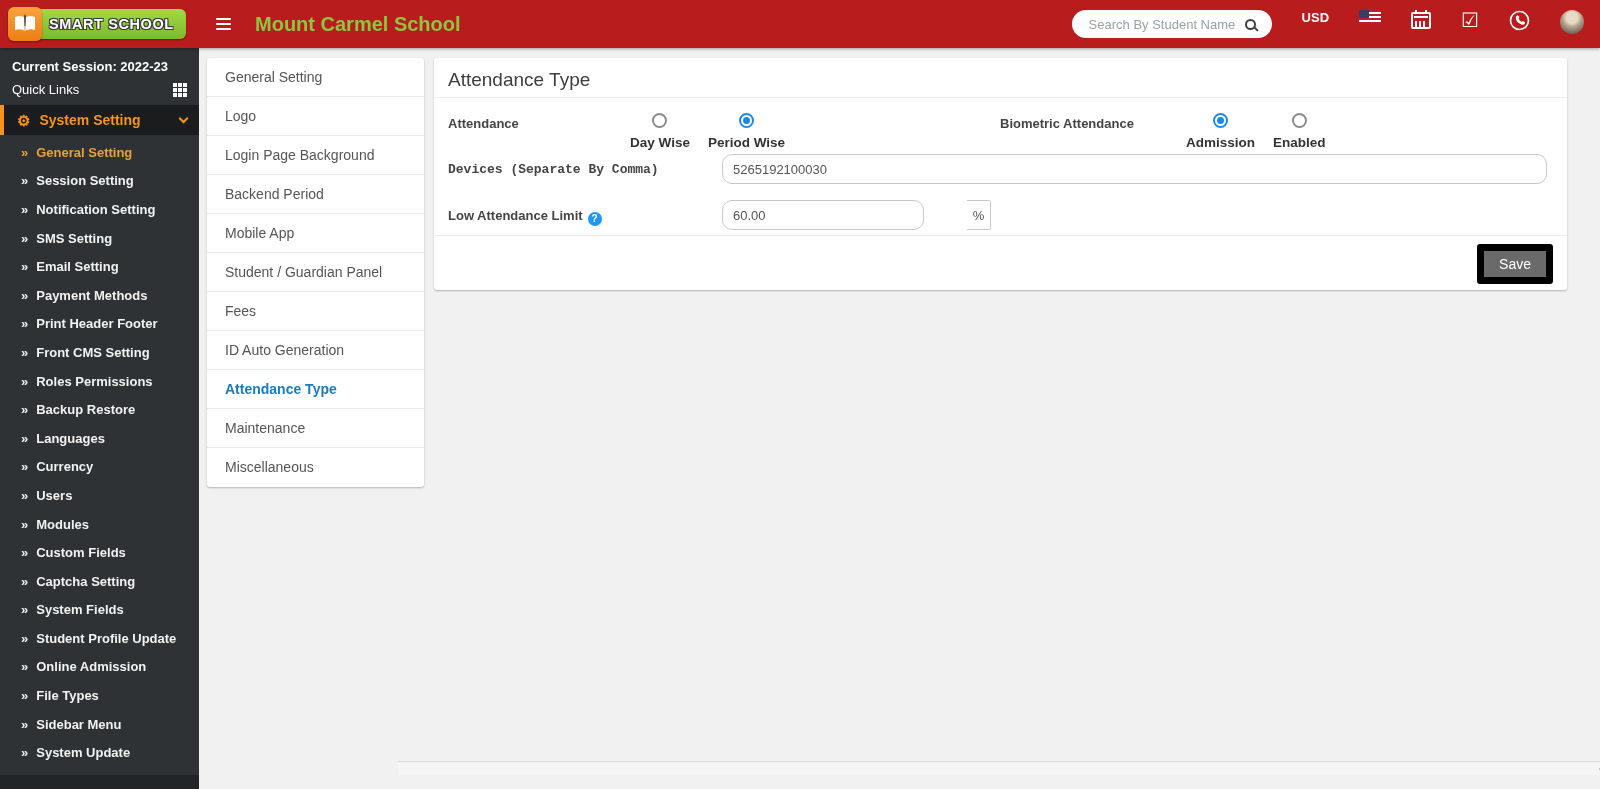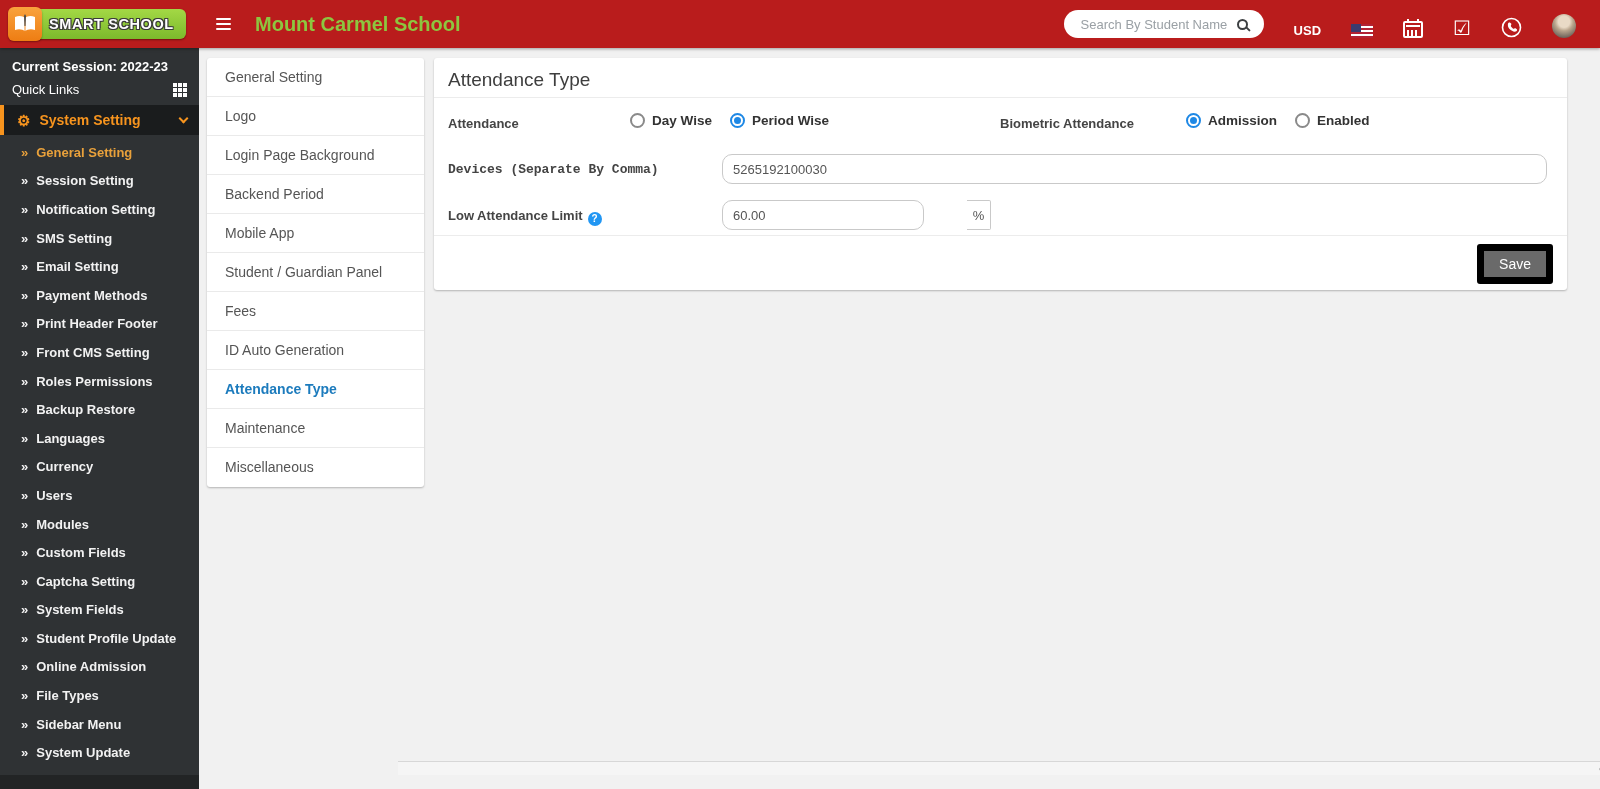--- a/index.html
+++ b/index.html
@@ -26,21 +26,21 @@
     box-shadow:0 1px 2px rgba(0,0,0,.35); flex:none;
   }
   .brand-text {
     font-size:14.5px; font-weight:800; color:#fff; letter-spacing:.6px; white-space:nowrap;
     text-shadow:-1px -1px 0 #3a3a3a, 1px -1px 0 #3a3a3a, -1px 1px 0 #3a3a3a, 1px 1px 0 #3a3a3a;
   }
   .hamburger { margin-left:13px; display:flex; flex-direction:column; gap:3px; cursor:pointer; padding:6px 4px; }
   .hamburger span { display:block; width:15px; height:2px; background:#fff; border-radius:1px; }
   .school-title { color:#8dc63f; font-size:20px; font-weight:700; margin-left:20px; white-space:nowrap; }
 
-  .top-right { margin-left:auto; display:flex; align-items:flex-end; gap:30px; padding-right:24px; }
+  .top-right { margin-left:auto; display:flex; align-items:flex-start; gap:30px; padding-right:16px; }
   .search-wrap {
     position:relative; width:200px; height:28px; background:#fff; border-radius:14px;
     display:flex; align-items:center; padding:0 32px 0 15px;
   }
   .search-input { border:none; outline:none; width:100%; background:transparent; font-size:13px; color:#555;
     font-family:"Liberation Sans", sans-serif; }
   .search-input::placeholder { color:#9aa0a5; }
   .search-btn { position:absolute; right:9px; top:5px; width:18px; height:18px; background:none; border:none; cursor:pointer; padding:0; }
   .mag { position:relative; display:block; width:11px; height:11px; border:2px solid #3c3f41; border-radius:50%; }
   .mag::after { content:""; position:absolute; width:6px; height:2px; background:#3c3f41; transform:rotate(45deg); right:-5px; bottom:-2px; border-radius:1px; }
@@ -91,21 +91,21 @@
   .settings-item.active { color:#1c7bbd; font-weight:700; }
 
   .main-card { position:absolute; top:10px; left:235px; width:1133px; height:232px; background:#fff;
     border-radius:3px; box-shadow:0 1px 2px rgba(0,0,0,.25); }
   .card-title { position:absolute; top:11px; left:14px; font-size:19px; color:#3e3e3e; }
   .divider { position:absolute; left:0; width:100%; height:1px; background:#ececec; }
   .d1 { top:39px; } .d2 { top:177px; }
 
   .f-label { position:absolute; font-size:13px; font-weight:700; color:#444; white-space:nowrap; }
   .radio-group { position:absolute; display:flex; gap:18px; align-items:center; }
-  .radio { display:flex; align-items:center; gap:7px; font-size:13.5px; font-weight:600; color:#333; cursor:pointer; }
+  .radio { display:flex; align-items:center; gap:7px; font-size:13.5px; font-weight:600; color:#333; cursor:pointer;flex-direction:column; }
   .rdot { width:15px; height:15px; border:2px solid #8a8a8a; border-radius:50%; position:relative; flex:none; background:#fff; }
   .radio.checked .rdot { border-color:#1e88e5; }
   .radio.checked .rdot::after { content:""; position:absolute; left:2px; top:2px; right:2px; bottom:2px; background:#1e88e5; border-radius:50%; }
 
   .text-input { position:absolute; height:30px; border:1px solid #c9c9c9; border-radius:10px; padding:0 10px;
     font-size:13px; color:#555; outline:none; font-family:"Liberation Sans", sans-serif; background:#fff; }
   .addon { position:absolute; width:24px; height:30px; border:1px solid #c9c9c9; border-left:none; border-radius:0 2px 2px 0;
     display:flex; align-items:center; justify-content:center; font-size:13px; color:#555; background:#fff; }
   .help {
     display:inline-flex; width:14px; height:14px; border-radius:50%; background:#2196f3; color:#fff;

